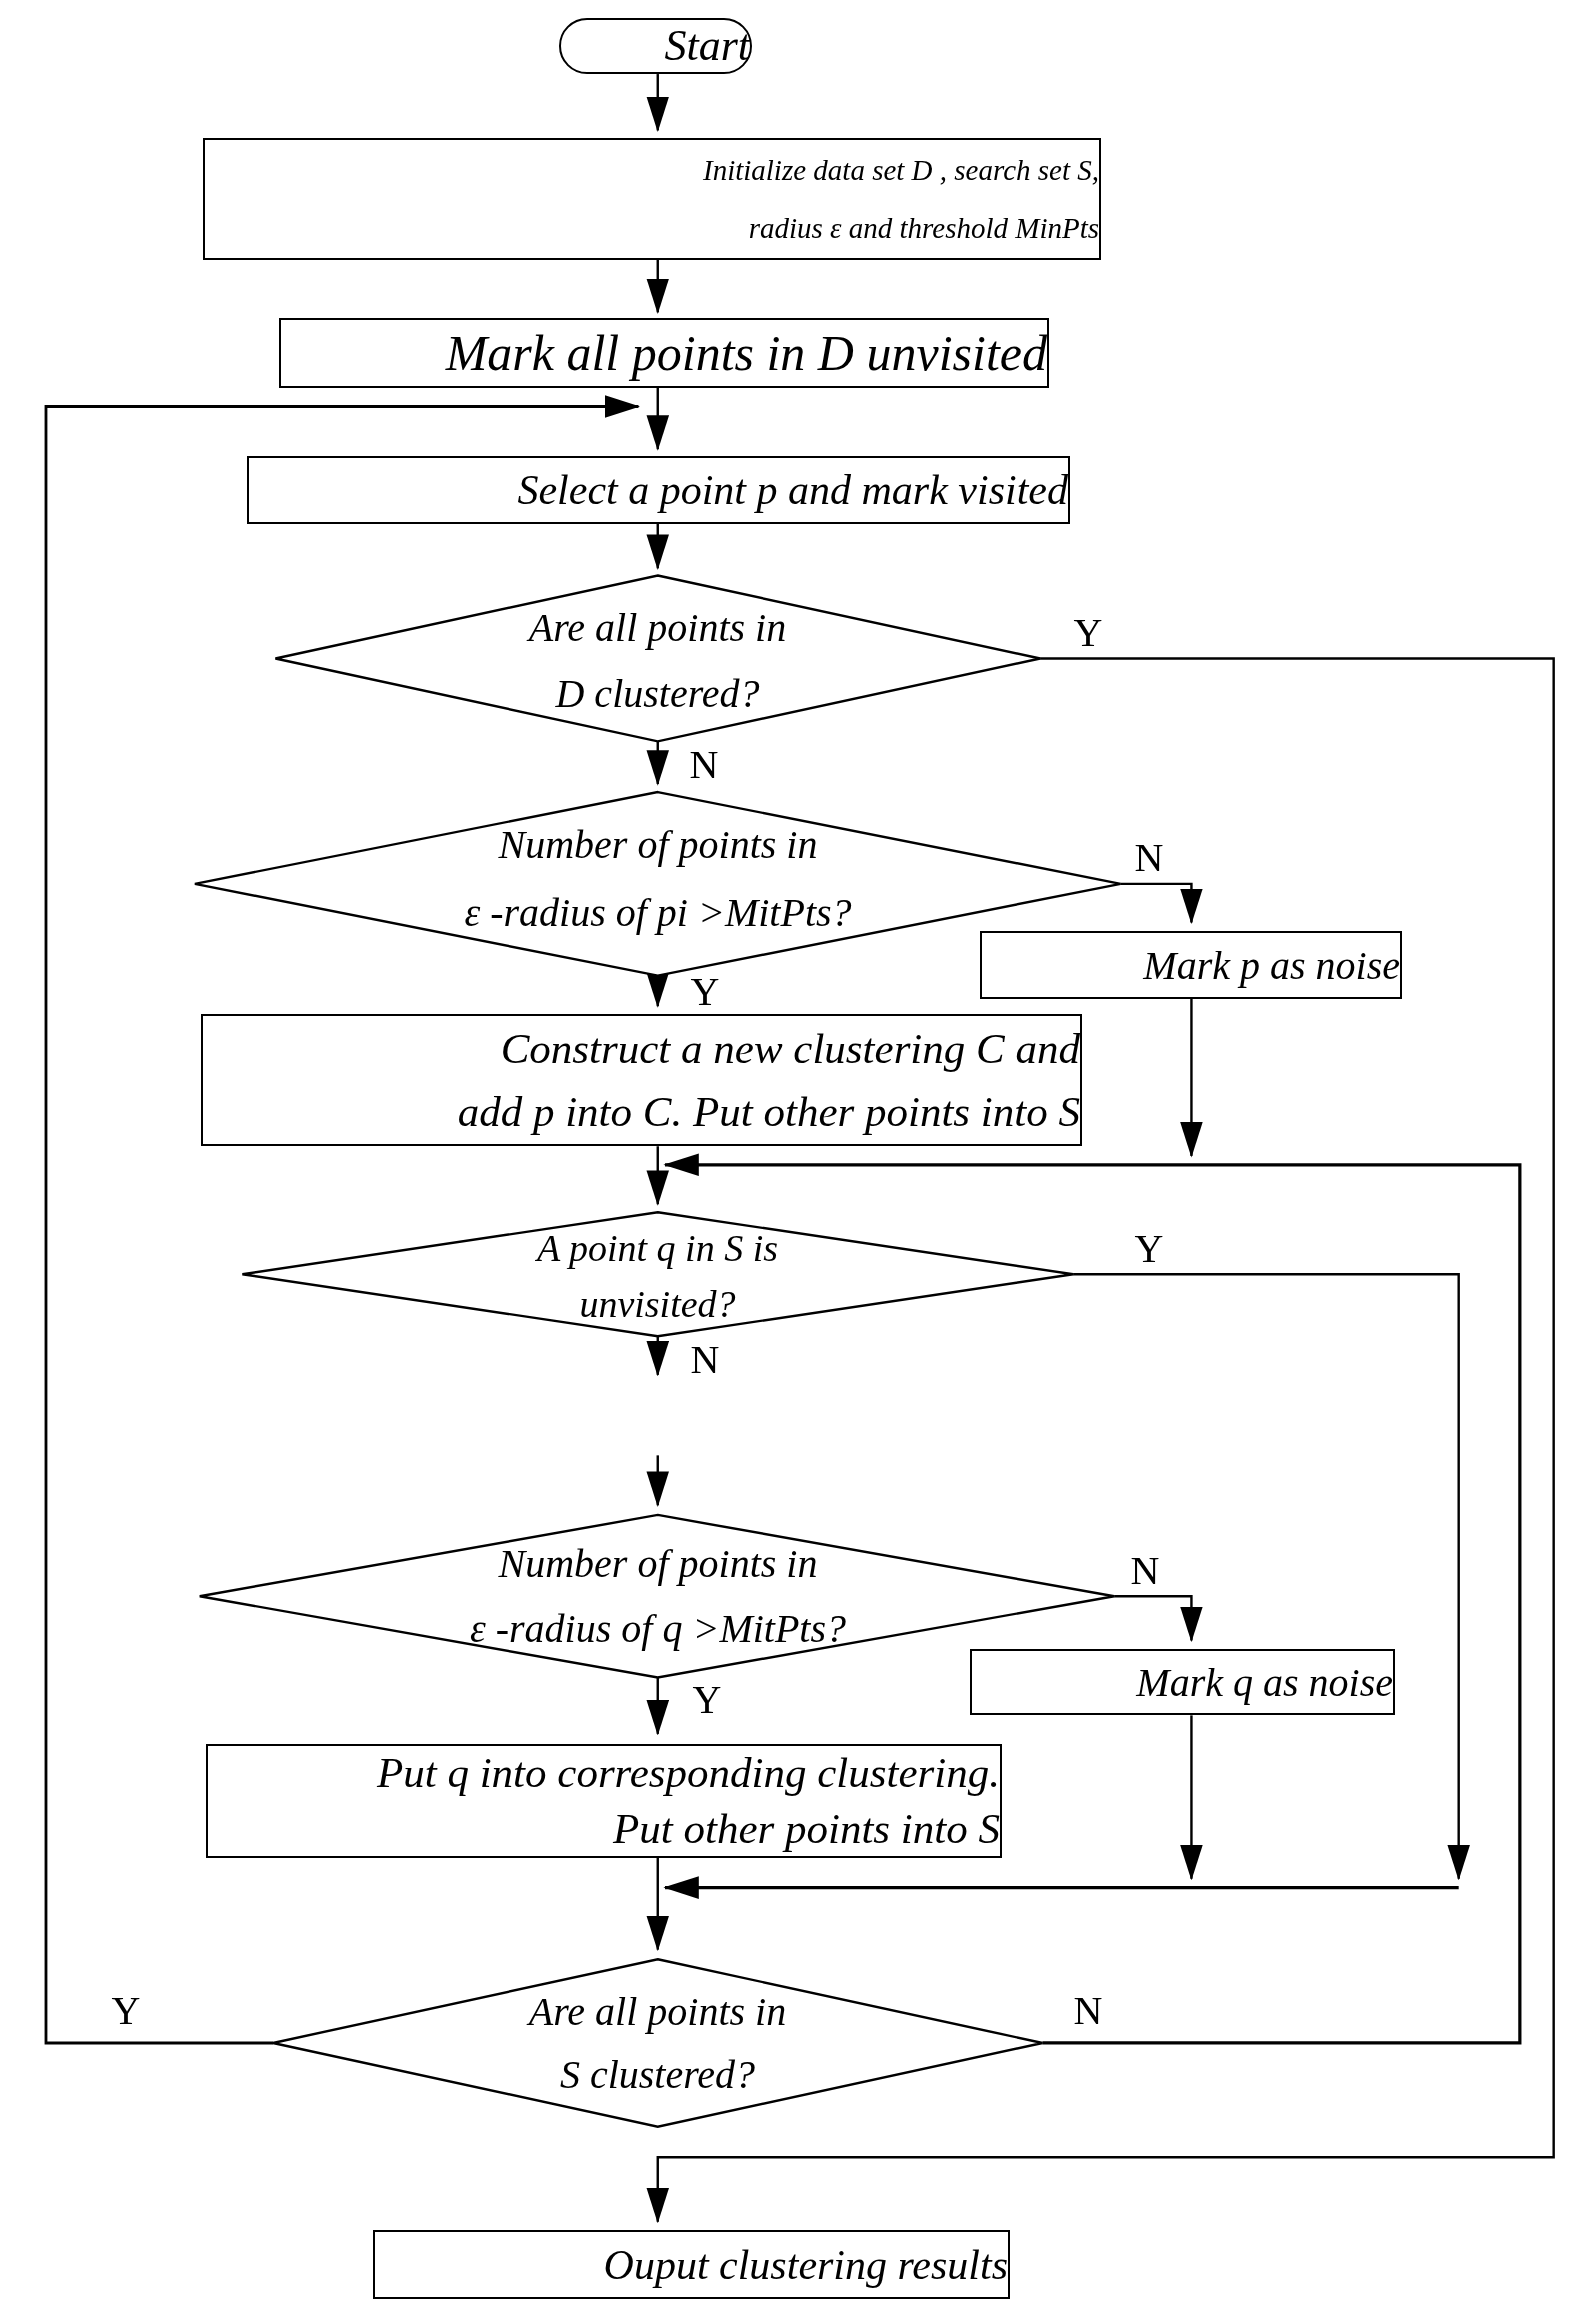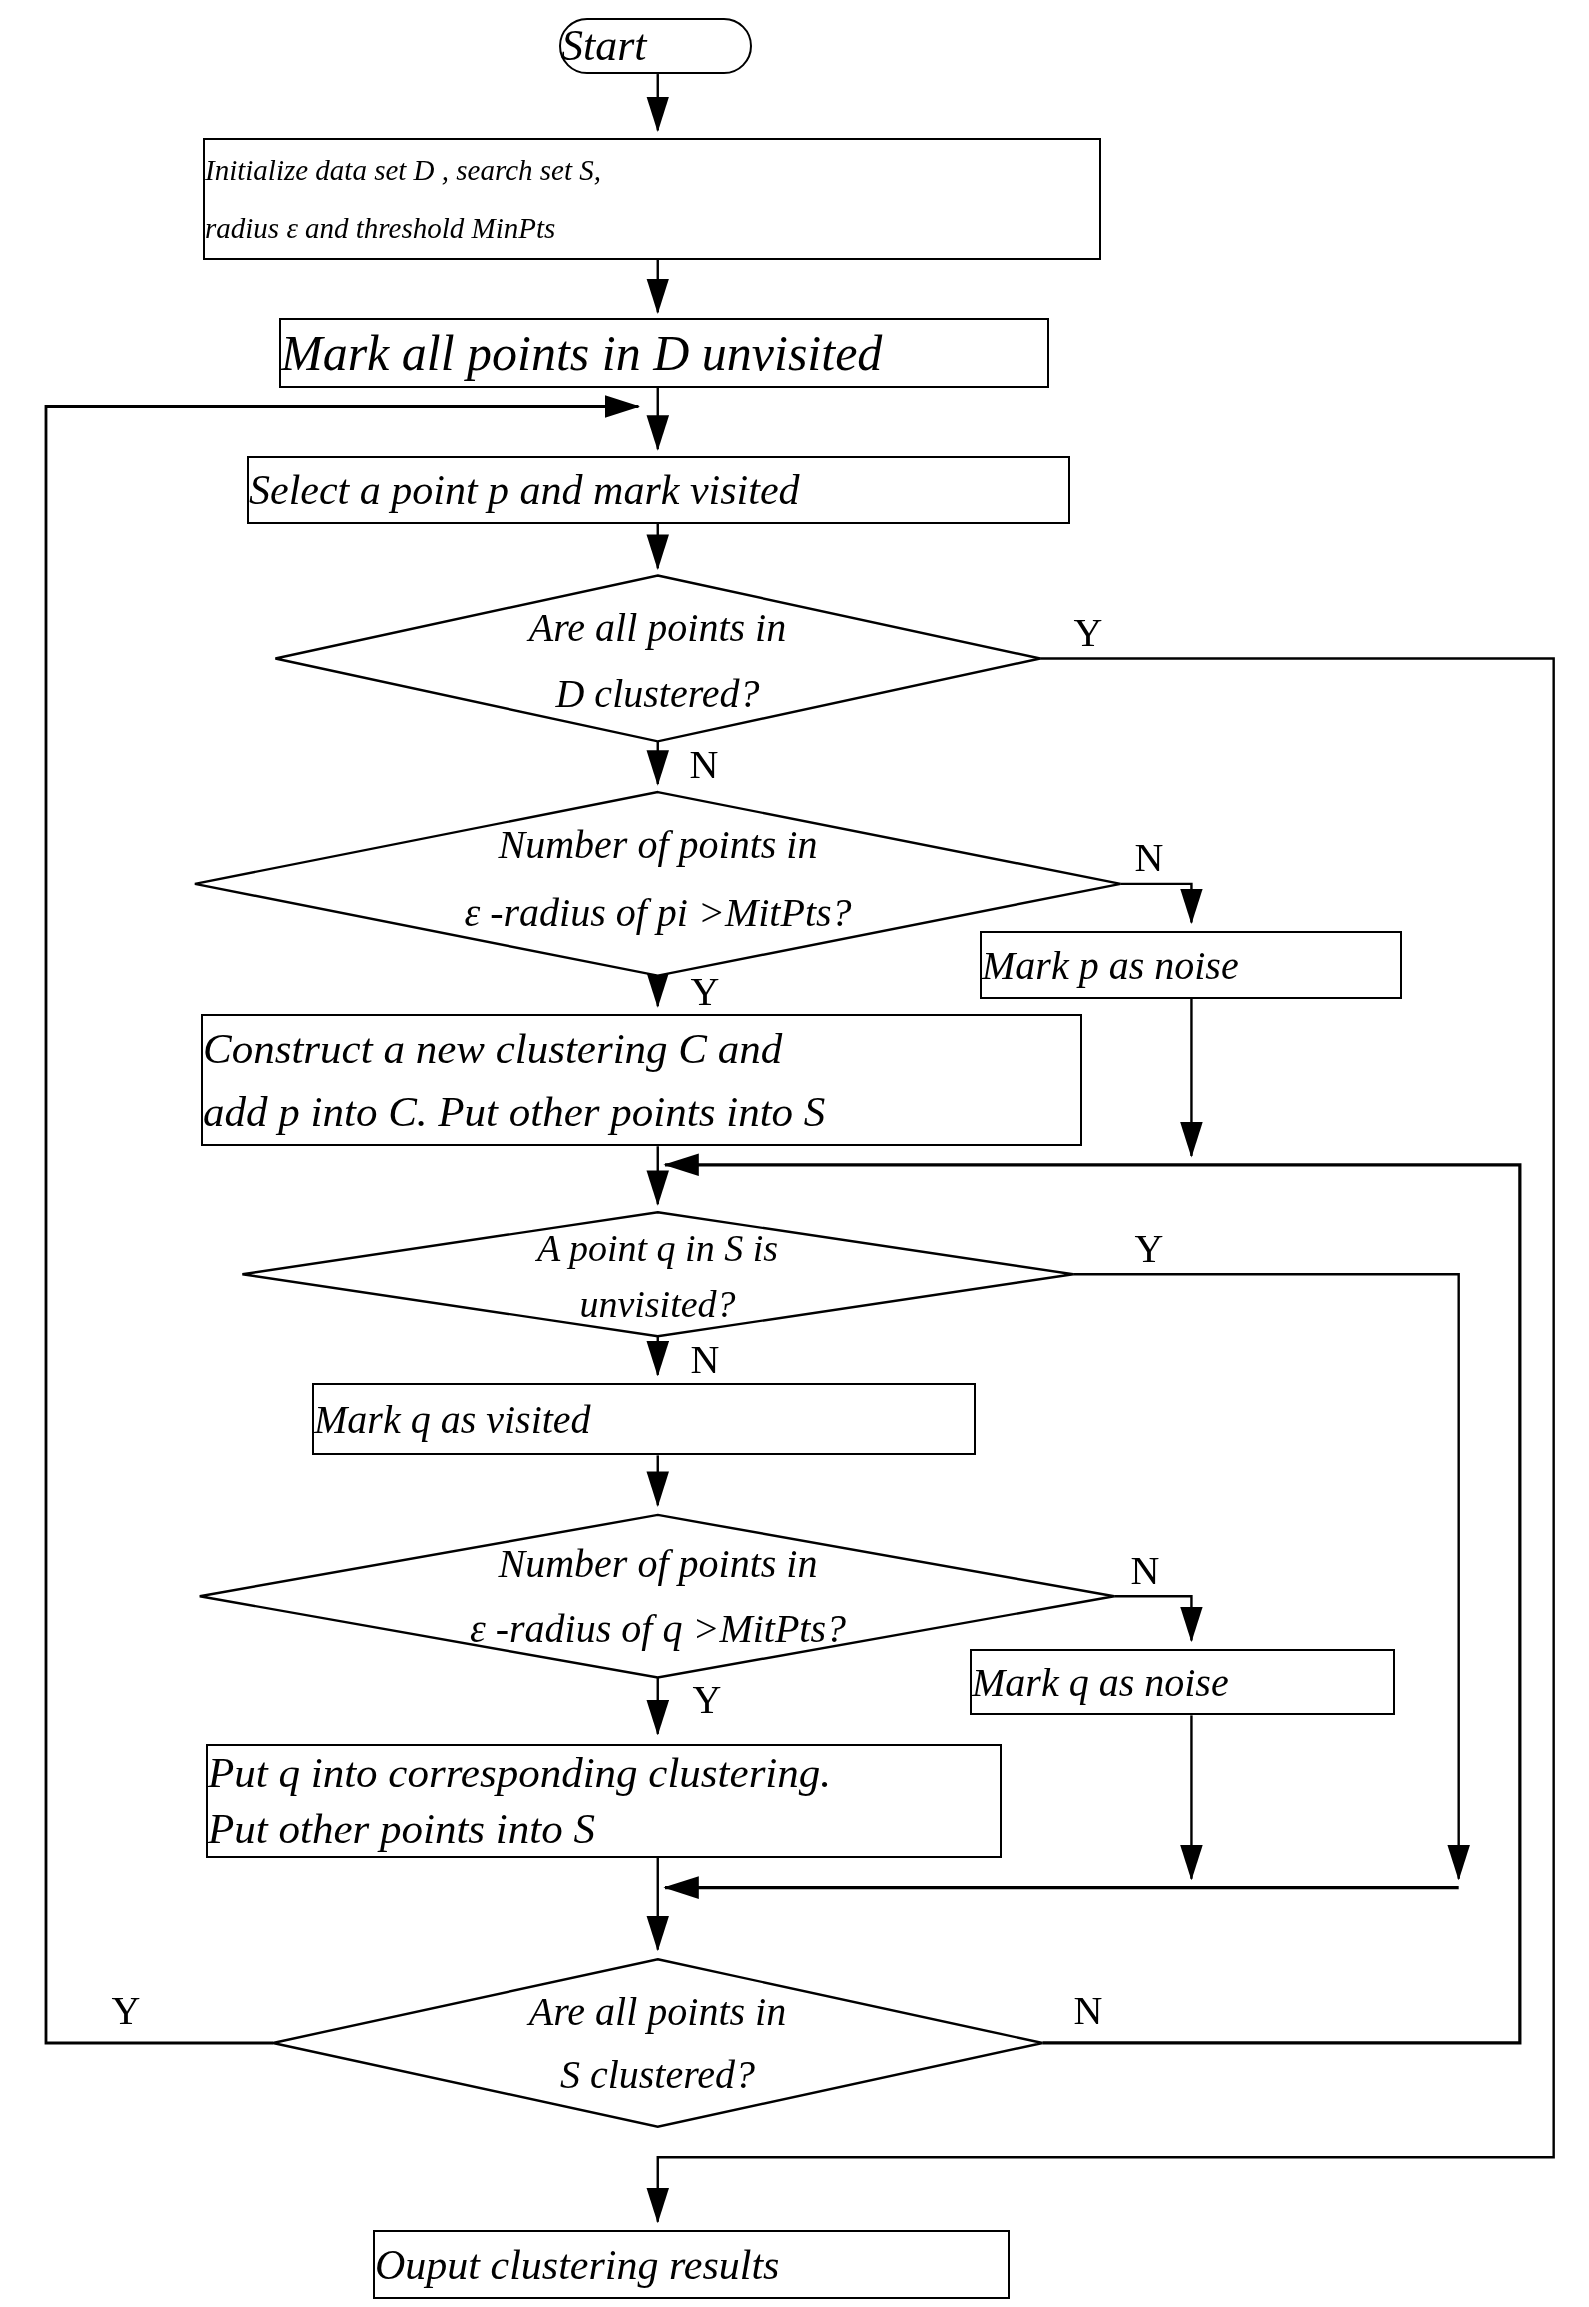--- a/index.html
+++ b/index.html
@@ -3,21 +3,21 @@
 <meta charset="utf-8">
 <style>
   html,body{margin:0;padding:0;background:#ffffff;}
   .canvas{
     position:relative;width:1590px;height:2307px;background:#ffffff;
     font-family:"Liberation Serif", serif;color:#000;overflow:hidden;
   }
   .layer{position:absolute;left:0;top:0;z-index:1;}
   .node{
     position:absolute;z-index:2;background:#ffffff;border:2.4px solid #000;
-    display:flex;flex-direction:column;align-items:flex-start;justify-content:center;
+    display:flex;flex-direction:column;align-items:flex-end;justify-content:center;
     text-align:center;font-style:italic;box-sizing:border-box;
   }
   .node span{display:block;white-space:nowrap;}
   .oval{border-radius:32px;}
   .dtext{
     position:absolute;z-index:3;text-align:center;font-style:italic;
   }
   .dtext span{display:block;white-space:nowrap;}
   .branch{
     position:absolute;z-index:3;transform:translate(-50%,-50%);
@@ -85,23 +85,20 @@
 
   <div class="node" style="left:980px;top:931px;width:422px;height:68px;font-size:40px;">
     <span>Mark p as noise</span>
   </div>
 
   <div class="node" style="left:201px;top:1014px;width:881px;height:132px;font-size:43px;line-height:63px;">
     <span>Construct a new clustering C and</span>
     <span>add p into C. Put other points into S</span>
   </div>
 
-  <div class="node" style="left:312px;top:1383px;width:664px;height:72px;font-size:40px;">
-    <span>Mark q as visited</span>
-  </div>
 
   <div class="node" style="left:970px;top:1649px;width:425px;height:66px;font-size:40px;">
     <span>Mark q as noise</span>
   </div>
 
   <div class="node" style="left:206px;top:1744px;width:796px;height:114px;font-size:43px;line-height:56px;">
     <span>Put q into corresponding clustering.</span>
     <span>Put other points into S</span>
   </div>
 

